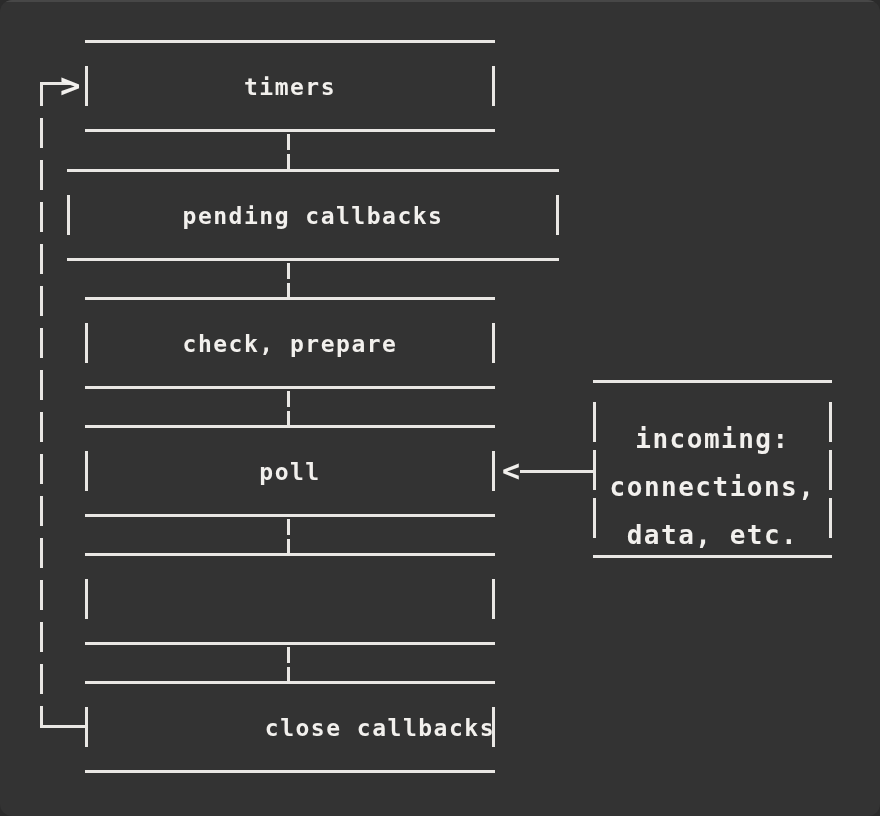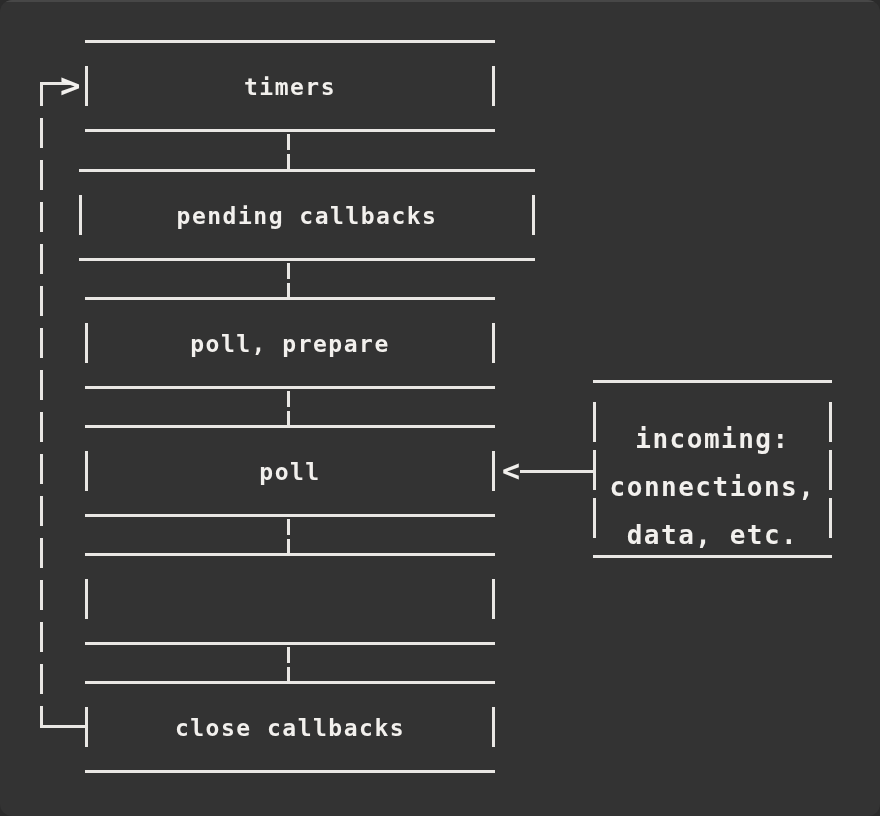--- a/index.html
+++ b/index.html
@@ -125,37 +125,37 @@
     <div class="edge-top" style="background: rgb(233, 231, 228);"></div>
     <div class="edge-bottom" style="background: rgb(233, 231, 228);"></div>
     <div class="pipe-left" style="left: 0px; top: 26px; height: 40px; background: rgb(233, 231, 228);"></div>
     <div class="pipe-right" style="right: 0px; top: 26px; height: 40px; background: rgb(233, 231, 228);"></div>
     <div class="label" style="top: 34px; color: rgb(242, 240, 237);">timers</div>
   </div>
 
   <div class="seg vline" style="left: 287px; top: 134px; height: 16px; background: rgb(233, 231, 228);"></div>
   <div class="seg vline" style="left: 287px; top: 154px; height: 16px; background: rgb(233, 231, 228);"></div>
 
-  <div class="phase-box" style="left:79px; top:169px; width:456px; height:92px;">
+  <div class="phase-box" style="left:67px; top:169px; width:492px; height:92px;">
     <div class="edge-top" style="background: rgb(233, 231, 228);"></div>
     <div class="edge-bottom" style="background: rgb(233, 231, 228);"></div>
     <div class="pipe-left" style="left: 0px; top: 26px; height: 40px; background: rgb(233, 231, 228);"></div>
     <div class="pipe-right" style="right: 0px; top: 26px; height: 40px; background: rgb(233, 231, 228);"></div>
     <div class="label" style="top: 34px; color: rgb(242, 240, 237);">pending callbacks</div>
   </div>
 
   <div class="seg vline" style="left: 287px; top: 263px; height: 16px; background: rgb(233, 231, 228);"></div>
   <div class="seg vline" style="left: 287px; top: 283px; height: 16px; background: rgb(233, 231, 228);"></div>
 
   <div class="phase-box" style="left:85px; top:297px; width:410px; height:92px;">
     <div class="edge-top" style="background: rgb(233, 231, 228);"></div>
     <div class="edge-bottom" style="background: rgb(233, 231, 228);"></div>
     <div class="pipe-left" style="left: 0px; top: 26px; height: 40px; background: rgb(233, 231, 228);"></div>
     <div class="pipe-right" style="right: 0px; top: 26px; height: 40px; background: rgb(233, 231, 228);"></div>
-    <div class="label" style="top: 34px; color: rgb(242, 240, 237);">poll, prepare</div>
+    <div class="label" style="top: 34px; color: rgb(242, 240, 237);">check, prepare</div>
   </div>
 
   <div class="seg vline" style="left: 287px; top: 391px; height: 16px; background: rgb(233, 231, 228);"></div>
   <div class="seg vline" style="left: 287px; top: 411px; height: 16px; background: rgb(233, 231, 228);"></div>
 
   <div class="phase-box" style="left:85px; top:425px; width:410px; height:92px;">
     <div class="edge-top" style="background: rgb(233, 231, 228);"></div>
     <div class="edge-bottom" style="background: rgb(233, 231, 228);"></div>
     <div class="pipe-left" style="left: 0px; top: 26px; height: 40px; background: rgb(233, 231, 228);"></div>
     <div class="pipe-right" style="right: 0px; top: 26px; height: 40px; background: rgb(233, 231, 228);"></div>
@@ -173,21 +173,21 @@
   </div>
 
   <div class="seg vline" style="left: 287px; top: 647px; height: 16px; background: rgb(233, 231, 228);"></div>
   <div class="seg vline" style="left: 287px; top: 667px; height: 16px; background: rgb(233, 231, 228);"></div>
 
   <div class="phase-box" style="left:85px; top:681px; width:410px; height:92px;">
     <div class="edge-top" style="background: rgb(233, 231, 228);"></div>
     <div class="edge-bottom" style="background: rgb(233, 231, 228);"></div>
     <div class="pipe-left" style="left: 0px; top: 26px; height: 40px; background: rgb(233, 231, 228);"></div>
     <div class="pipe-right" style="right: 0px; top: 26px; height: 40px; background: rgb(233, 231, 228);"></div>
-    <div class="label" style="top: 34px; color: rgb(242, 240, 237);">close callbacks</div>
+    <div class="label" style="top: 34px; color: rgb(242, 240, 237); text-align: right;">close callbacks</div>
   </div>
 
   <div class="phase-box side-box" style="left:593px; top:380px; width:239px; height:178px;">
     <div class="edge-top" style="background: rgb(233, 231, 228);"></div>
     <div class="edge-bottom" style="background: rgb(233, 231, 228);"></div>
     <div class="pipe-left" style="left: 0px; top: 22px; height: 40px; background: rgb(233, 231, 228);"></div>
     <div class="pipe-left" style="left: 0px; top: 70px; height: 40px; background: rgb(233, 231, 228);"></div>
     <div class="pipe-left" style="left: 0px; top: 118px; height: 40px; background: rgb(233, 231, 228);"></div>
     <div class="pipe-right" style="right: 0px; top: 22px; height: 40px; background: rgb(233, 231, 228);"></div>
     <div class="pipe-right" style="right: 0px; top: 70px; height: 40px; background: rgb(233, 231, 228);"></div>

